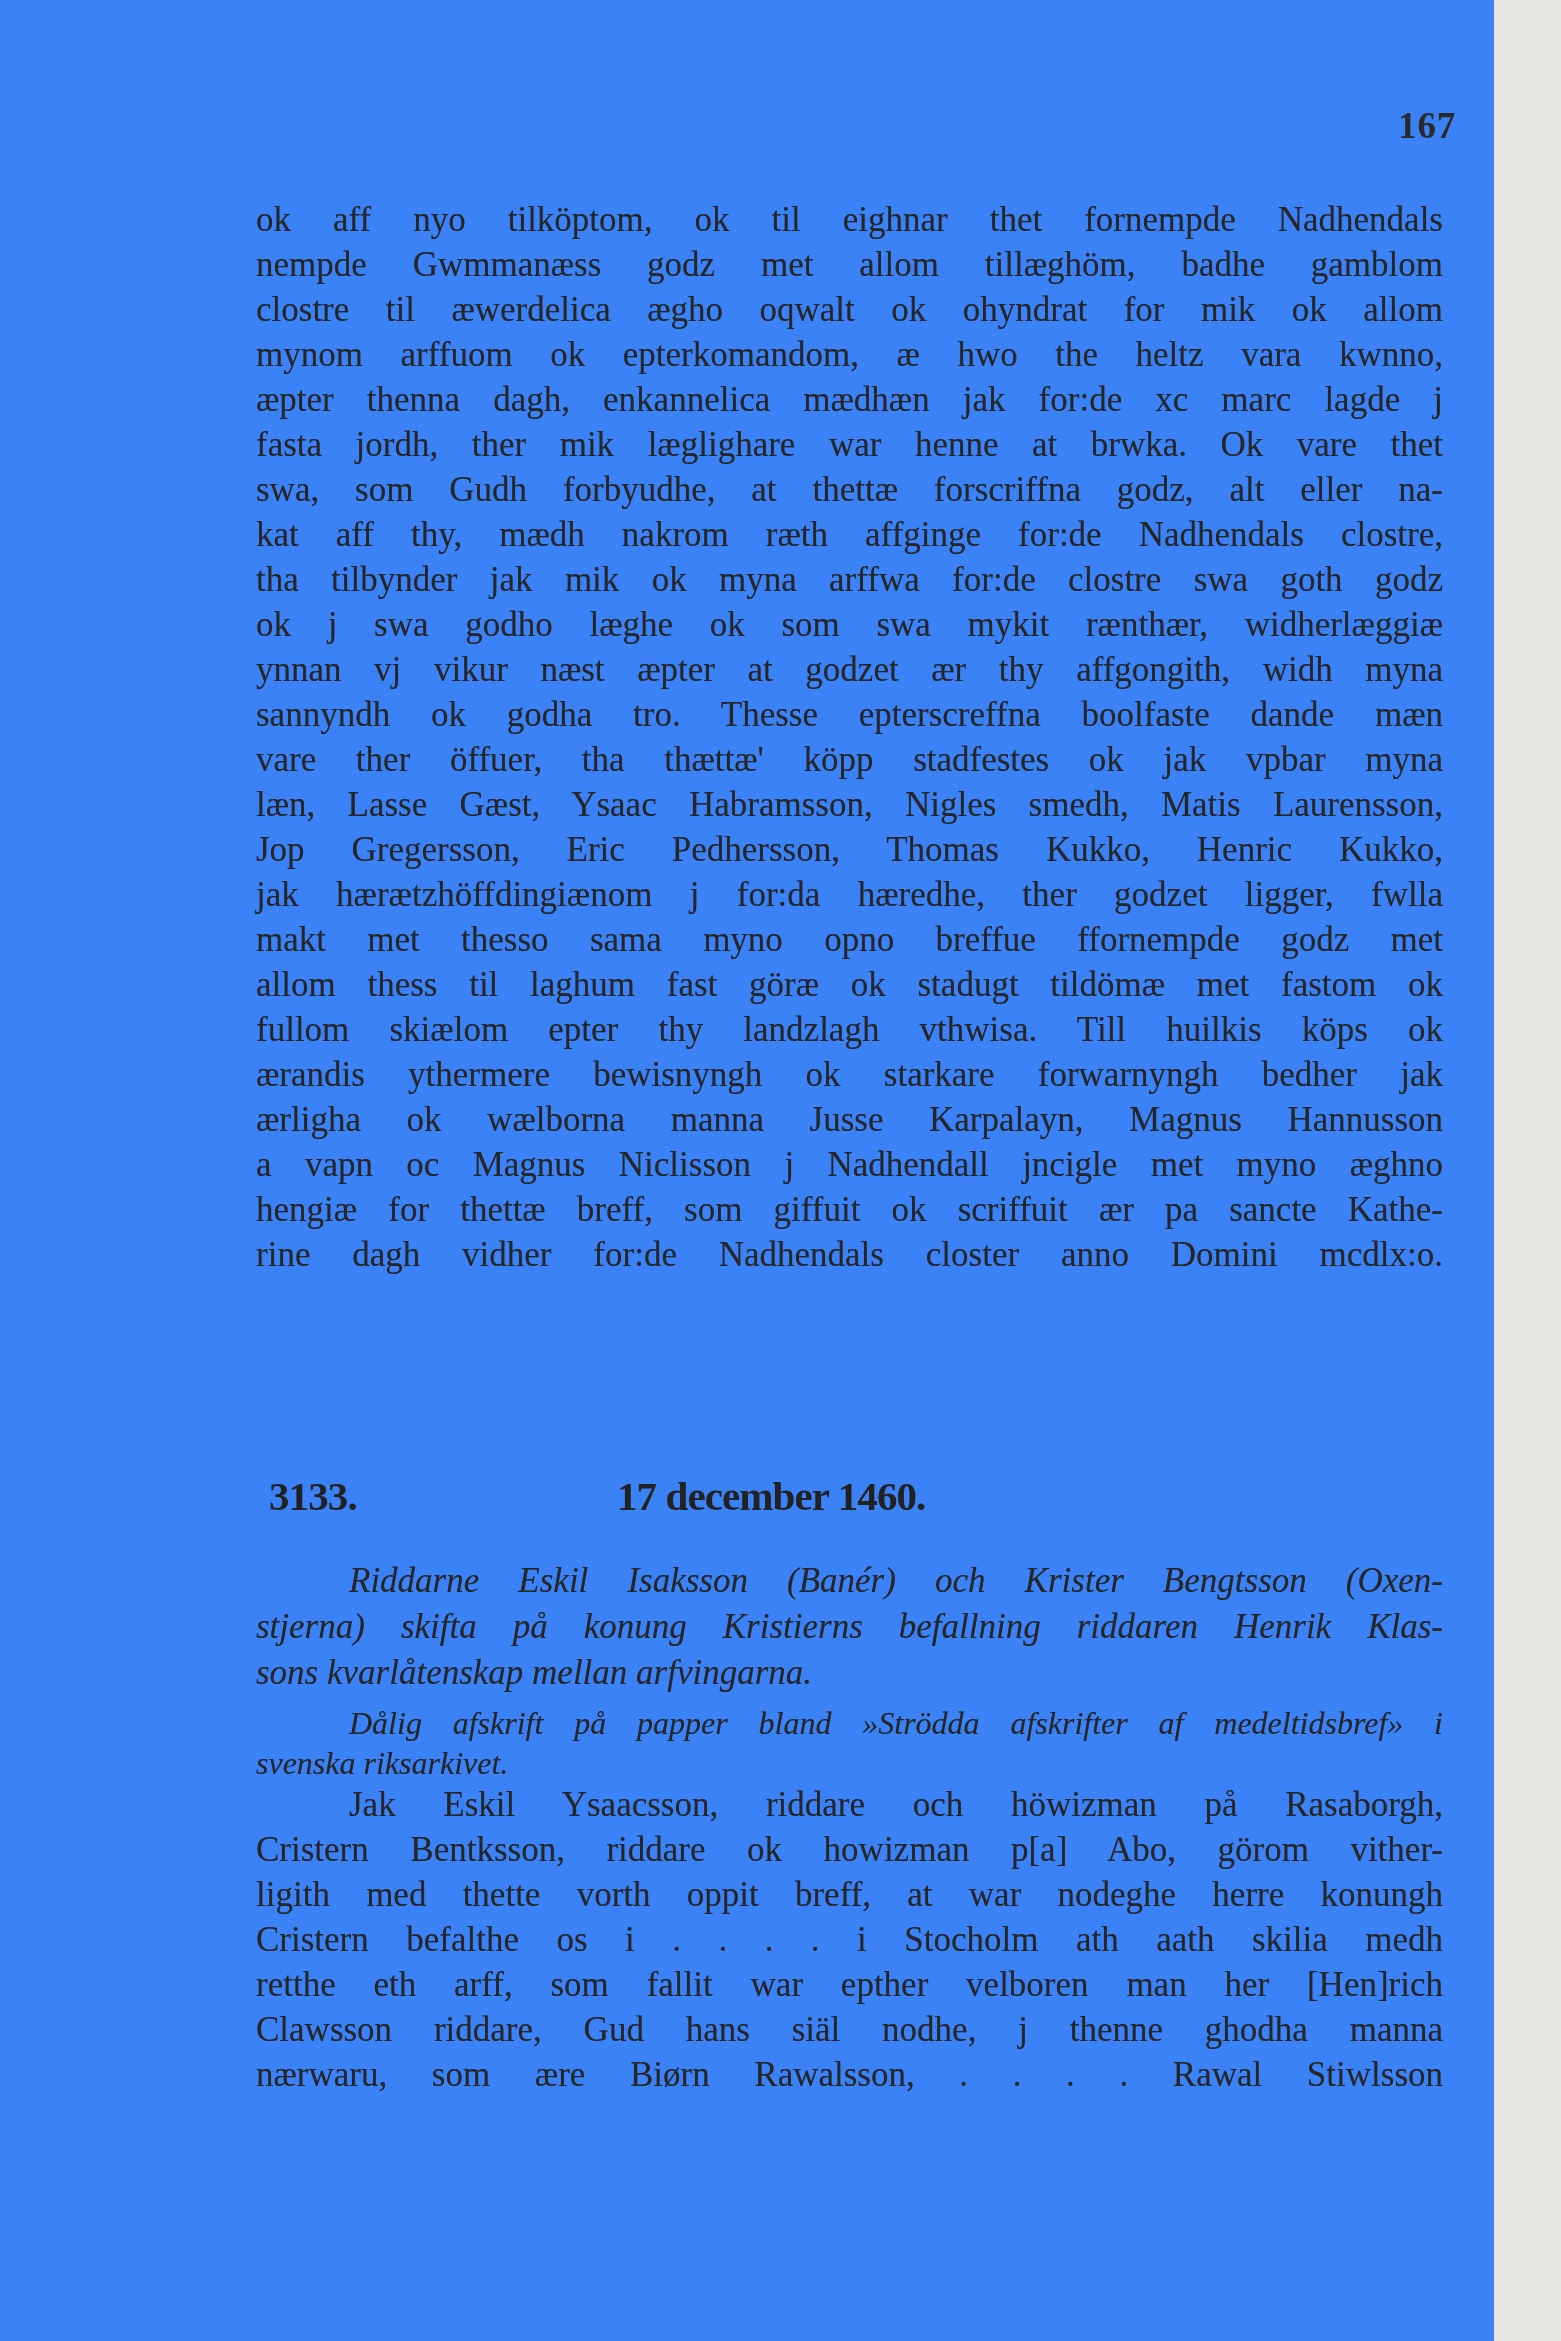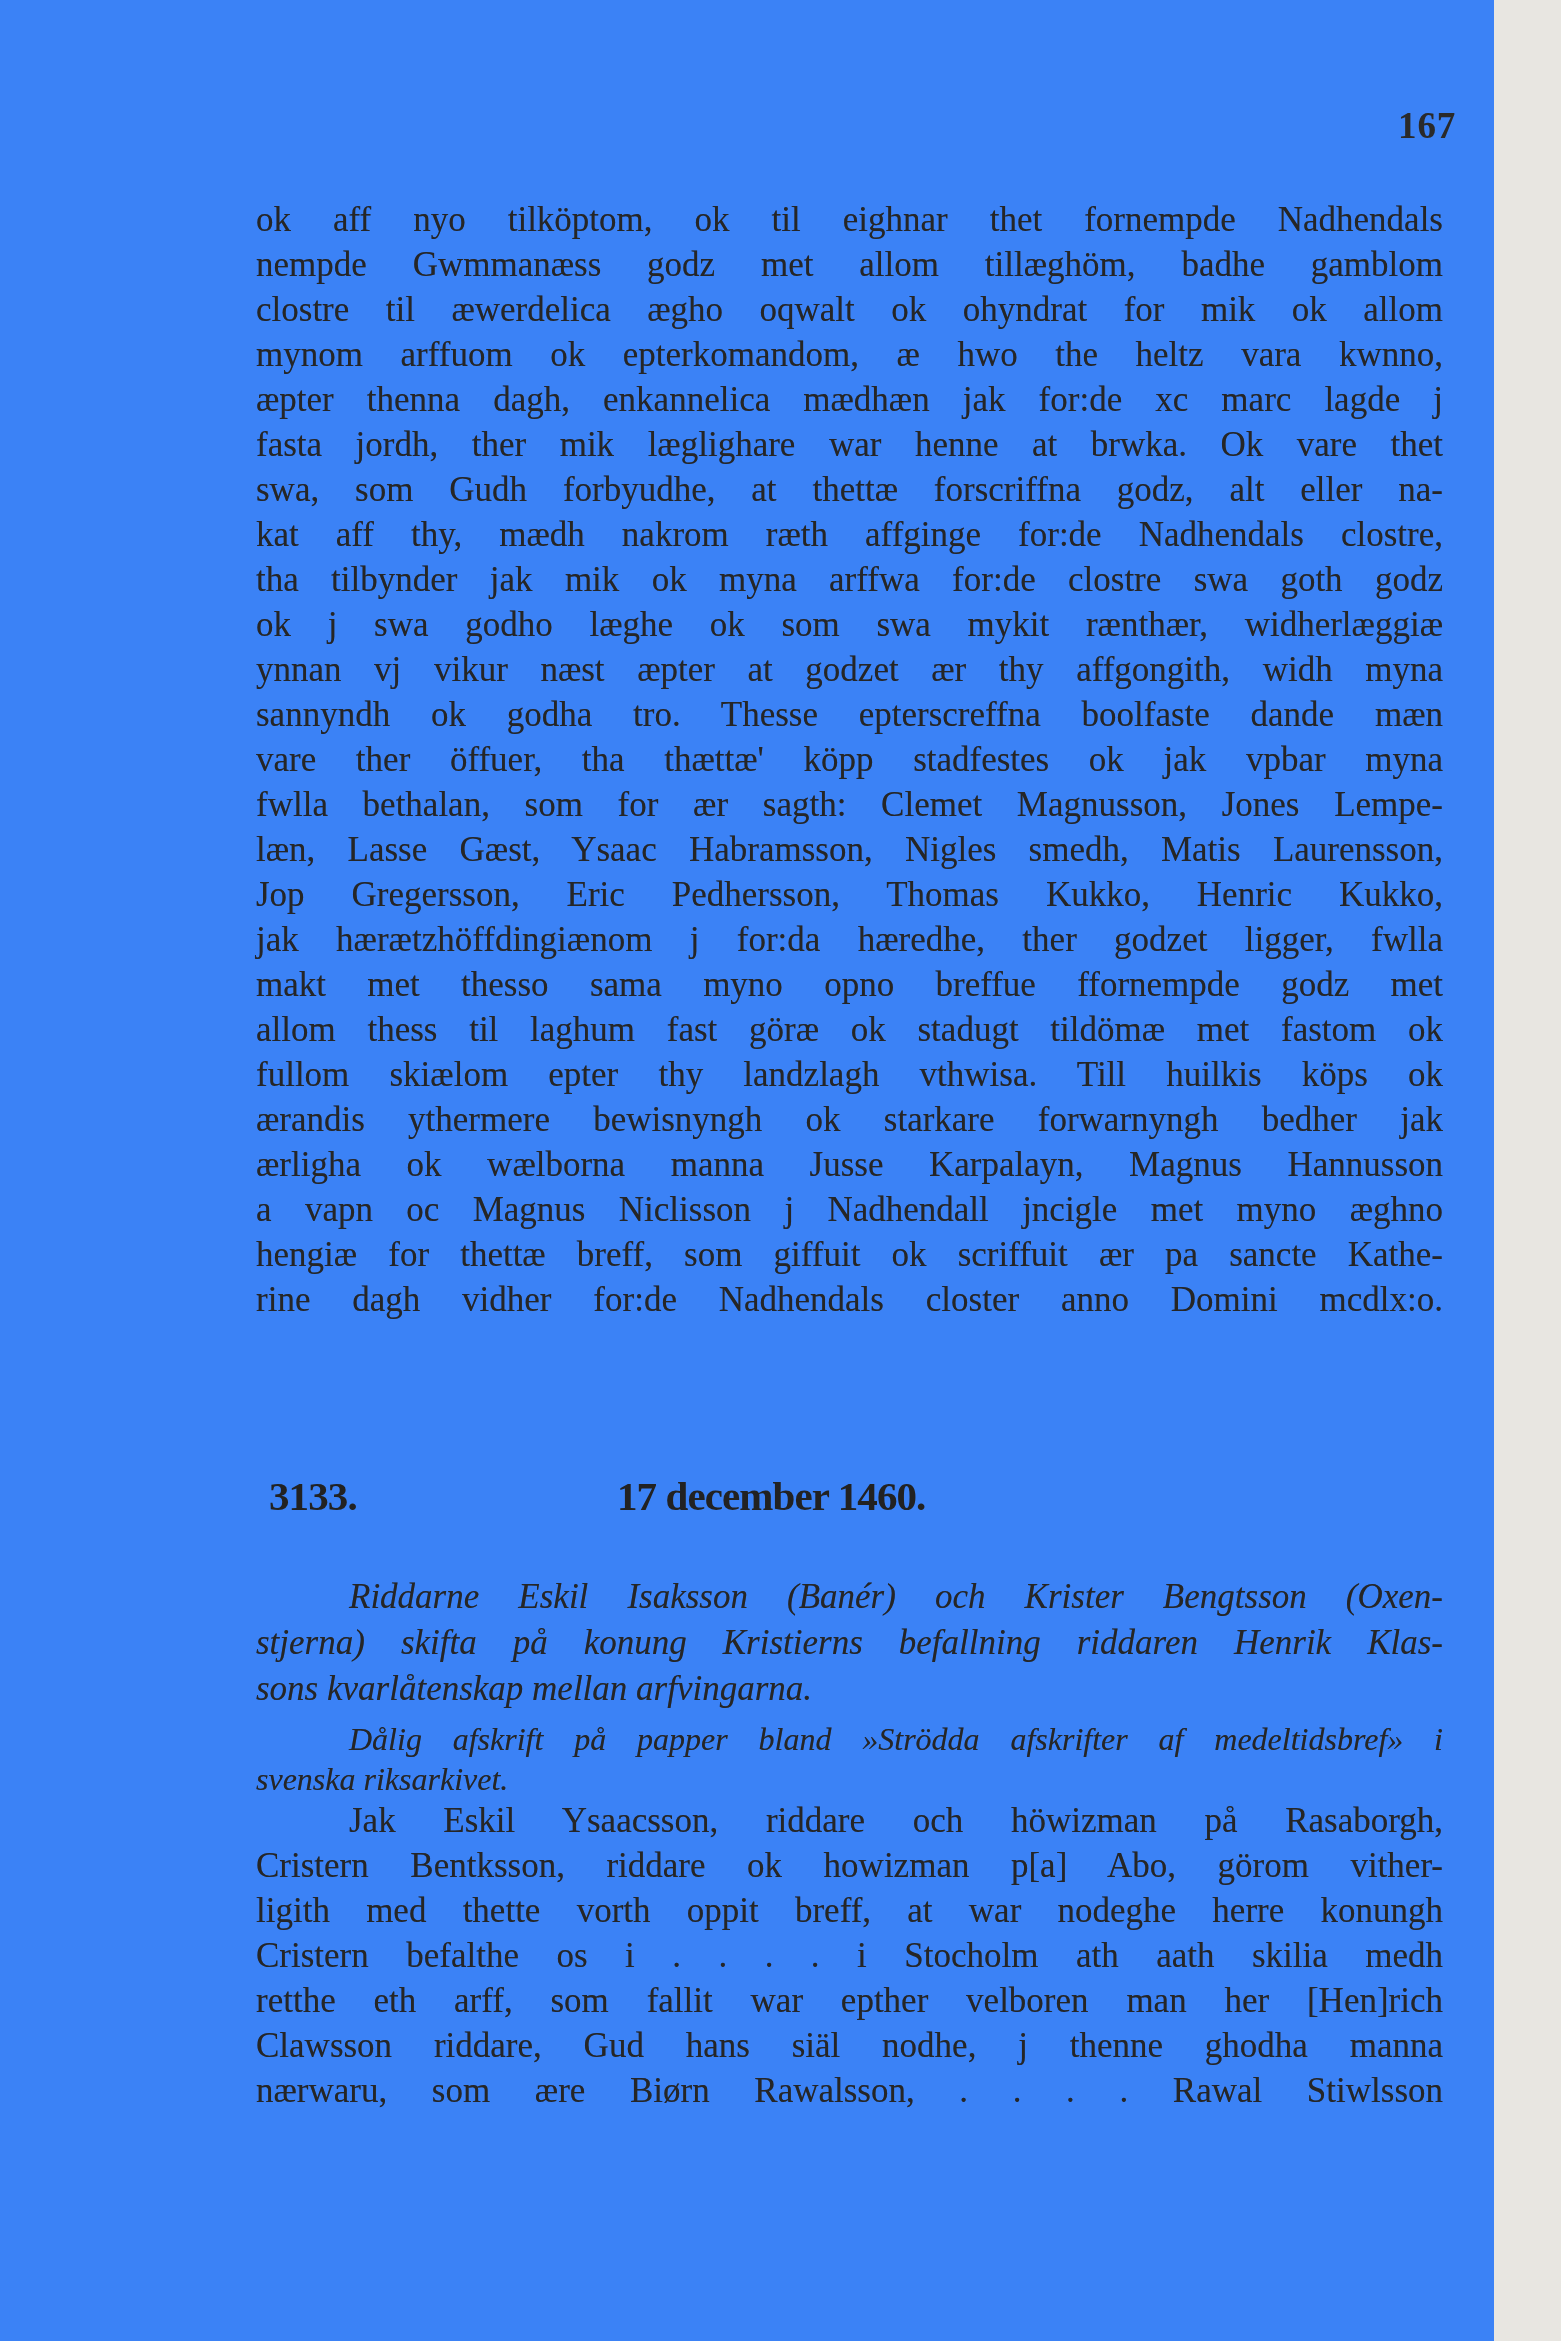--- a/index.html
+++ b/index.html
@@ -35,21 +35,20 @@
     text-align: justify;
     text-align-last: justify;
     white-space: normal;
     text-shadow: 0 0 0.5px rgba(20,20,20,0.35);
   }
   .flush-last .line:last-child {
     text-align-last: left;
   }
   .indent-first .line:first-child {
     text-indent: 93px;
-    margin-top: 16px;
   }
   .doc-body {
     font-size: 35px;
     line-height: 45px;
   }
   #doc1 { top: 197px; }
   #doc2 { top: 1782px; }
   .entry-heading {
     position: absolute;
     left: 269px;
@@ -100,21 +99,20 @@
       <div class="line">mynom arffuom ok epterkomandom, æ hwo the heltz vara kwnno,</div>
       <div class="line">æpter thenna dagh, enkannelica mædhæn jak for:de xc marc lagde j</div>
       <div class="line">fasta jordh, ther mik læglighare war henne at brwka. Ok vare thet</div>
       <div class="line">swa, som Gudh forbyudhe, at thettæ forscriffna godz, alt eller na-</div>
       <div class="line">kat aff thy, mædh nakrom ræth affginge for:de Nadhendals clostre,</div>
       <div class="line">tha tilbynder jak mik ok myna arffwa for:de clostre swa goth godz</div>
       <div class="line">ok j swa godho læghe ok som swa mykit rænthær, widherlæggiæ</div>
       <div class="line">ynnan vj vikur næst æpter at godzet ær thy affgongith, widh myna</div>
       <div class="line">sannyndh ok godha tro. Thesse epterscreffna boolfaste dande mæn</div>
       <div class="line">vare ther öffuer, tha thættæ' köpp stadfestes ok jak vpbar myna</div>
-      <div class="line">fwlla bethalan, som for ær sagth: Clemet Magnusson, Jones Lempe-</div>
       <div class="line">læn, Lasse Gæst, Ysaac Habramsson, Nigles smedh, Matis Laurensson,</div>
       <div class="line">Jop Gregersson, Eric Pedhersson, Thomas Kukko, Henric Kukko,</div>
       <div class="line">jak hærætzhöffdingiænom j for:da hæredhe, ther godzet ligger, fwlla</div>
       <div class="line">makt met thesso sama myno opno breffue ffornempde godz met</div>
       <div class="line">allom thess til laghum fast göræ ok stadugt tildömæ met fastom ok</div>
       <div class="line">fullom skiælom epter thy landzlagh vthwisa. Till huilkis köps ok</div>
       <div class="line">ærandis ythermere bewisnyngh ok starkare forwarnyngh bedher jak</div>
       <div class="line">ærligha ok wælborna manna Jusse Karpalayn, Magnus Hannusson</div>
       <div class="line">a vapn oc Magnus Niclisson j Nadhendall jncigle met myno æghno</div>
       <div class="line">hengiæ for thettæ breff, som giffuit ok scriffuit ær pa sancte Kathe-</div>

